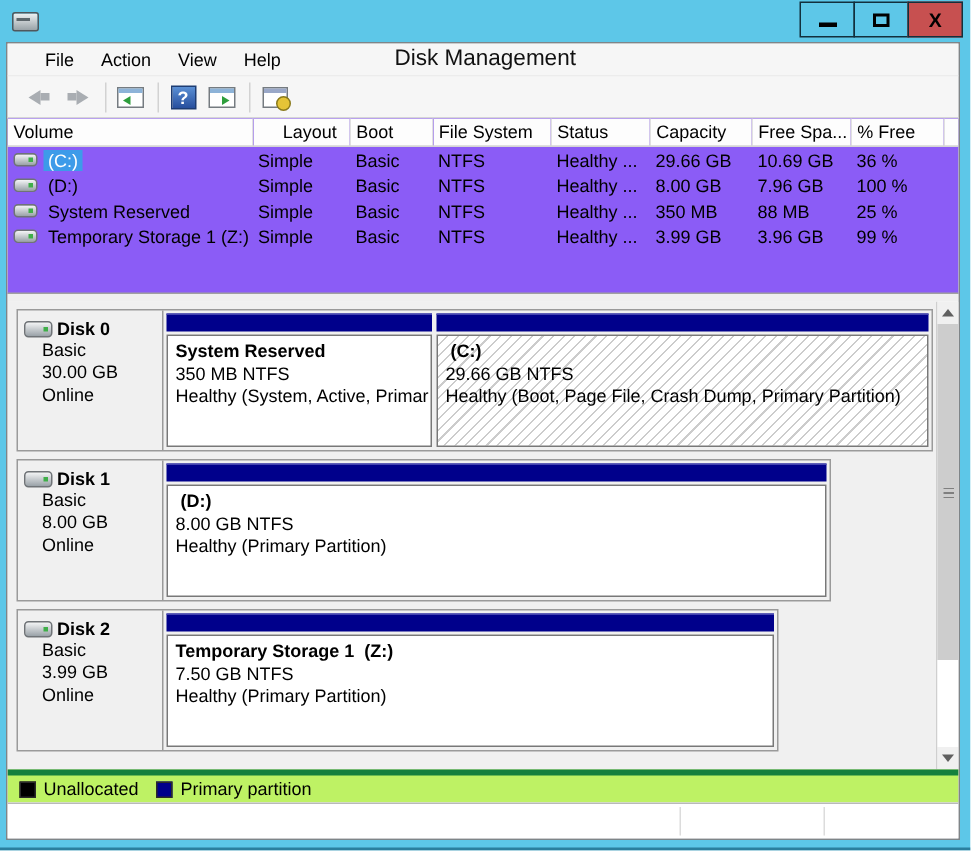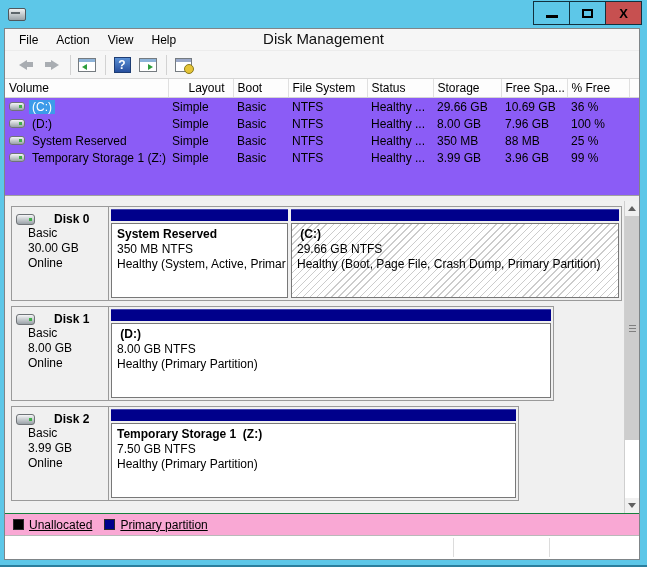--- a/index.html
+++ b/index.html
@@ -15,21 +15,21 @@
   .title{position:absolute;left:0;right:0;text-align:center;font-size:15px;color:#111;margin-top:48px;}
   .caption-buttons{position:absolute;top:1px;right:5px;display:flex;}
   .cap-btn{width:37px;height:24px;border:1px solid #12303d;display:flex;align-items:center;justify-content:center;margin-left:-1px;}
   .cap-btn.close{background:var(--close);}
   .min-glyph{width:12px;height:3px;background:#000;margin-top:6px;}
   .max-glyph{width:11px;height:9px;border:2px solid #000;}
   .close-glyph{font-weight:bold;font-size:13px;color:#000;}
   
   .content{flex:1;margin:0 7px 5px 4px;background:#f6f6f6;border:1px solid #7f8588;display:flex;flex-direction:column;overflow:hidden;}
   
-  .menubar{height:22px;background:#f6f6f6;display:flex;align-items:center;padding-left:5px;border-bottom:1px solid #ececec;flex:0 0 auto;}
+  .menubar{height:22px;background:#f6f6f6;display:flex;align-items:center;padding-left:16px;border-bottom:1px solid #ececec;flex:0 0 auto;}
   .menu-item{font-size:12px;padding:3px 9px;color:#000;}
   .toolbar{height:28px;background:#f6f6f6;display:flex;align-items:center;padding-left:9px;border-bottom:1px solid #d6d6d6;flex:0 0 auto;}
   .tb-btn{height:24px;min-width:24px;display:flex;align-items:center;justify-content:center;margin-right:2px;}
   .tb-sep{width:1px;height:20px;background:#d2d2d2;margin:0 4px;}
   .nav-arrow{display:flex;align-items:center;}
   .tri-l{width:0;height:0;border-top:5px solid transparent;border-bottom:5px solid transparent;border-right:8px solid #a9adb2;}
   .tri-r{width:0;height:0;border-top:5px solid transparent;border-bottom:5px solid transparent;border-left:8px solid #a9adb2;}
   .tail{width:6px;height:5px;background:#a9adb2;}
   .panel-icon{width:18px;height:14px;border:1px solid #757b80;background:#fff;position:relative;}
   .panel-icon::before{content:"";position:absolute;top:0;left:0;right:0;height:3px;background:#8db3d8;}
@@ -49,41 +49,41 @@
   .drive-icon{flex:0 0 auto;width:16px;height:9px;border:1px solid #6f7377;border-radius:3px;background:linear-gradient(#f4f5f6,#9aa2a8);position:relative;}
   .drive-icon::after{content:"";position:absolute;right:2px;top:2px;width:3px;height:3px;background:#3fae49;}
   .vol-label{padding:0 3px;}
   .vol-label.sel{background:var(--sel);color:#fff;}
   
   .splitter{height:5px;background:#efefef;flex:0 0 auto;}
   .disk-pane{flex:1;background:#f0f0f0;display:flex;overflow:hidden;}
   .disk-rows{flex:1;padding:5px 0 0 6px;overflow:hidden;}
   .disk-row{display:flex;border:1px solid #9a9a9a;background:#f0f0f0;height:95px;margin-bottom:5px;width:fit-content;}
   .dlabel{width:97px;border-right:1px solid #9a9a9a;padding:5px 0 0 4px;flex:0 0 auto;}
-  .dhead{display:flex;align-items:center;gap:19px;font-weight:bold;font-size:12px;}
+  .dhead{display:flex;align-items:center;gap:3px;font-weight:bold;font-size:12px;}
   .disk-icon{width:19px;height:11px;border:1px solid #6f7377;border-radius:3px;background:linear-gradient(#f4f5f6,#9aa2a8);position:relative;flex:0 0 auto;}
   .disk-icon::after{content:"";position:absolute;right:2px;top:3px;width:3px;height:3px;background:#3fae49;}
   .dline{padding-left:12px;line-height:15px;font-size:12px;}
   .parts{display:flex;gap:3px;padding:2px;}
   .part{display:flex;flex-direction:column;flex:0 0 auto;}
   .pbar{height:12px;background:var(--navy);border-top:1px solid #4444b0;flex:0 0 auto;}
   .pbox{flex:1;margin-top:2px;border:1px solid #787878;background:#fff;padding:3px 0 0 5px;overflow:hidden;}
   .pbox.hatched{background-image:repeating-linear-gradient(135deg,#ffffff 0px,#ffffff 4px,#cccccc 4px,#cccccc 5px);}
   .pt{font-weight:bold;font-size:12px;line-height:15px;white-space:pre;}
   .pl{font-size:12px;line-height:15px;white-space:nowrap;}
   
   .vscroll{width:15px;flex:0 0 auto;background:#fff;border-left:1px solid #cfcfcf;display:flex;flex-direction:column;}
   .sb-btn{height:15px;background:#f0f0f0;display:flex;align-items:center;justify-content:center;flex:0 0 auto;}
   .tri-up{width:0;height:0;border-left:4px solid transparent;border-right:4px solid transparent;border-bottom:5px solid #606060;}
   .tri-down{width:0;height:0;border-left:4px solid transparent;border-right:4px solid transparent;border-top:5px solid #606060;}
   .sb-thumb{height:224px;background:#cdcdcd;display:flex;align-items:center;justify-content:center;flex:0 0 auto;}
   .grip{width:7px;height:7px;background:repeating-linear-gradient(to bottom,#7f7f7f 0 1px,transparent 1px 3px);}
   .sb-track{flex:1;background:#fff;}
   
-  .legend{height:22px;background:#f9a8d4;border-top:1px solid #15803d;display:flex;align-items:center;padding-left:8px;flex:0 0 auto;text-decoration:underline;}
+  .legend{height:22px;background:#bef264;border-top:4px solid #15803d;display:flex;align-items:center;padding-left:8px;flex:0 0 auto;}
   .legend-item{display:flex;align-items:center;margin-right:12px;}
   .legend-swatch{width:11px;height:11px;margin-right:5px;border:1px solid #2a2a2a;}
   .legend-label{font-size:12px;}
   .statusbar{height:24px;background:#fff;border-top:1px solid #b9b9b9;position:relative;flex:0 0 auto;}
   .sb-sep{position:absolute;top:2px;bottom:2px;width:1px;background:#dcdcdc;}
   .sb-sep.s1{left:448px;} .sb-sep.s2{left:544px;}
 </style>
 </head>
 <body>
 
@@ -150,21 +150,21 @@
 
     <div class="volume-pane">
       <table>
         <thead>
             <tr id="vol-head">
               <th style="width: 163px;">Volume</th>
               <th style="width: 65px; padding-left: 20px;">Layout</th>
               <th style="width: 55px;">Boot</th>
               <th style="width: 79px;">File System</th>
               <th style="width: 66px;">Status</th>
-              <th style="width: 68px;">Storage</th>
+              <th style="width: 68px;">Capacity</th>
               <th style="width: 66px;">Free Spa...</th>
               <th style="width: 62px;">% Free</th>
               <th class="fill"></th>
             </tr>
           </thead>
         <tbody id="vol-body">
             <tr class="vrow">
               <td>
                 <div class="vol-cell">
                   <span class="drive-icon"></span>

